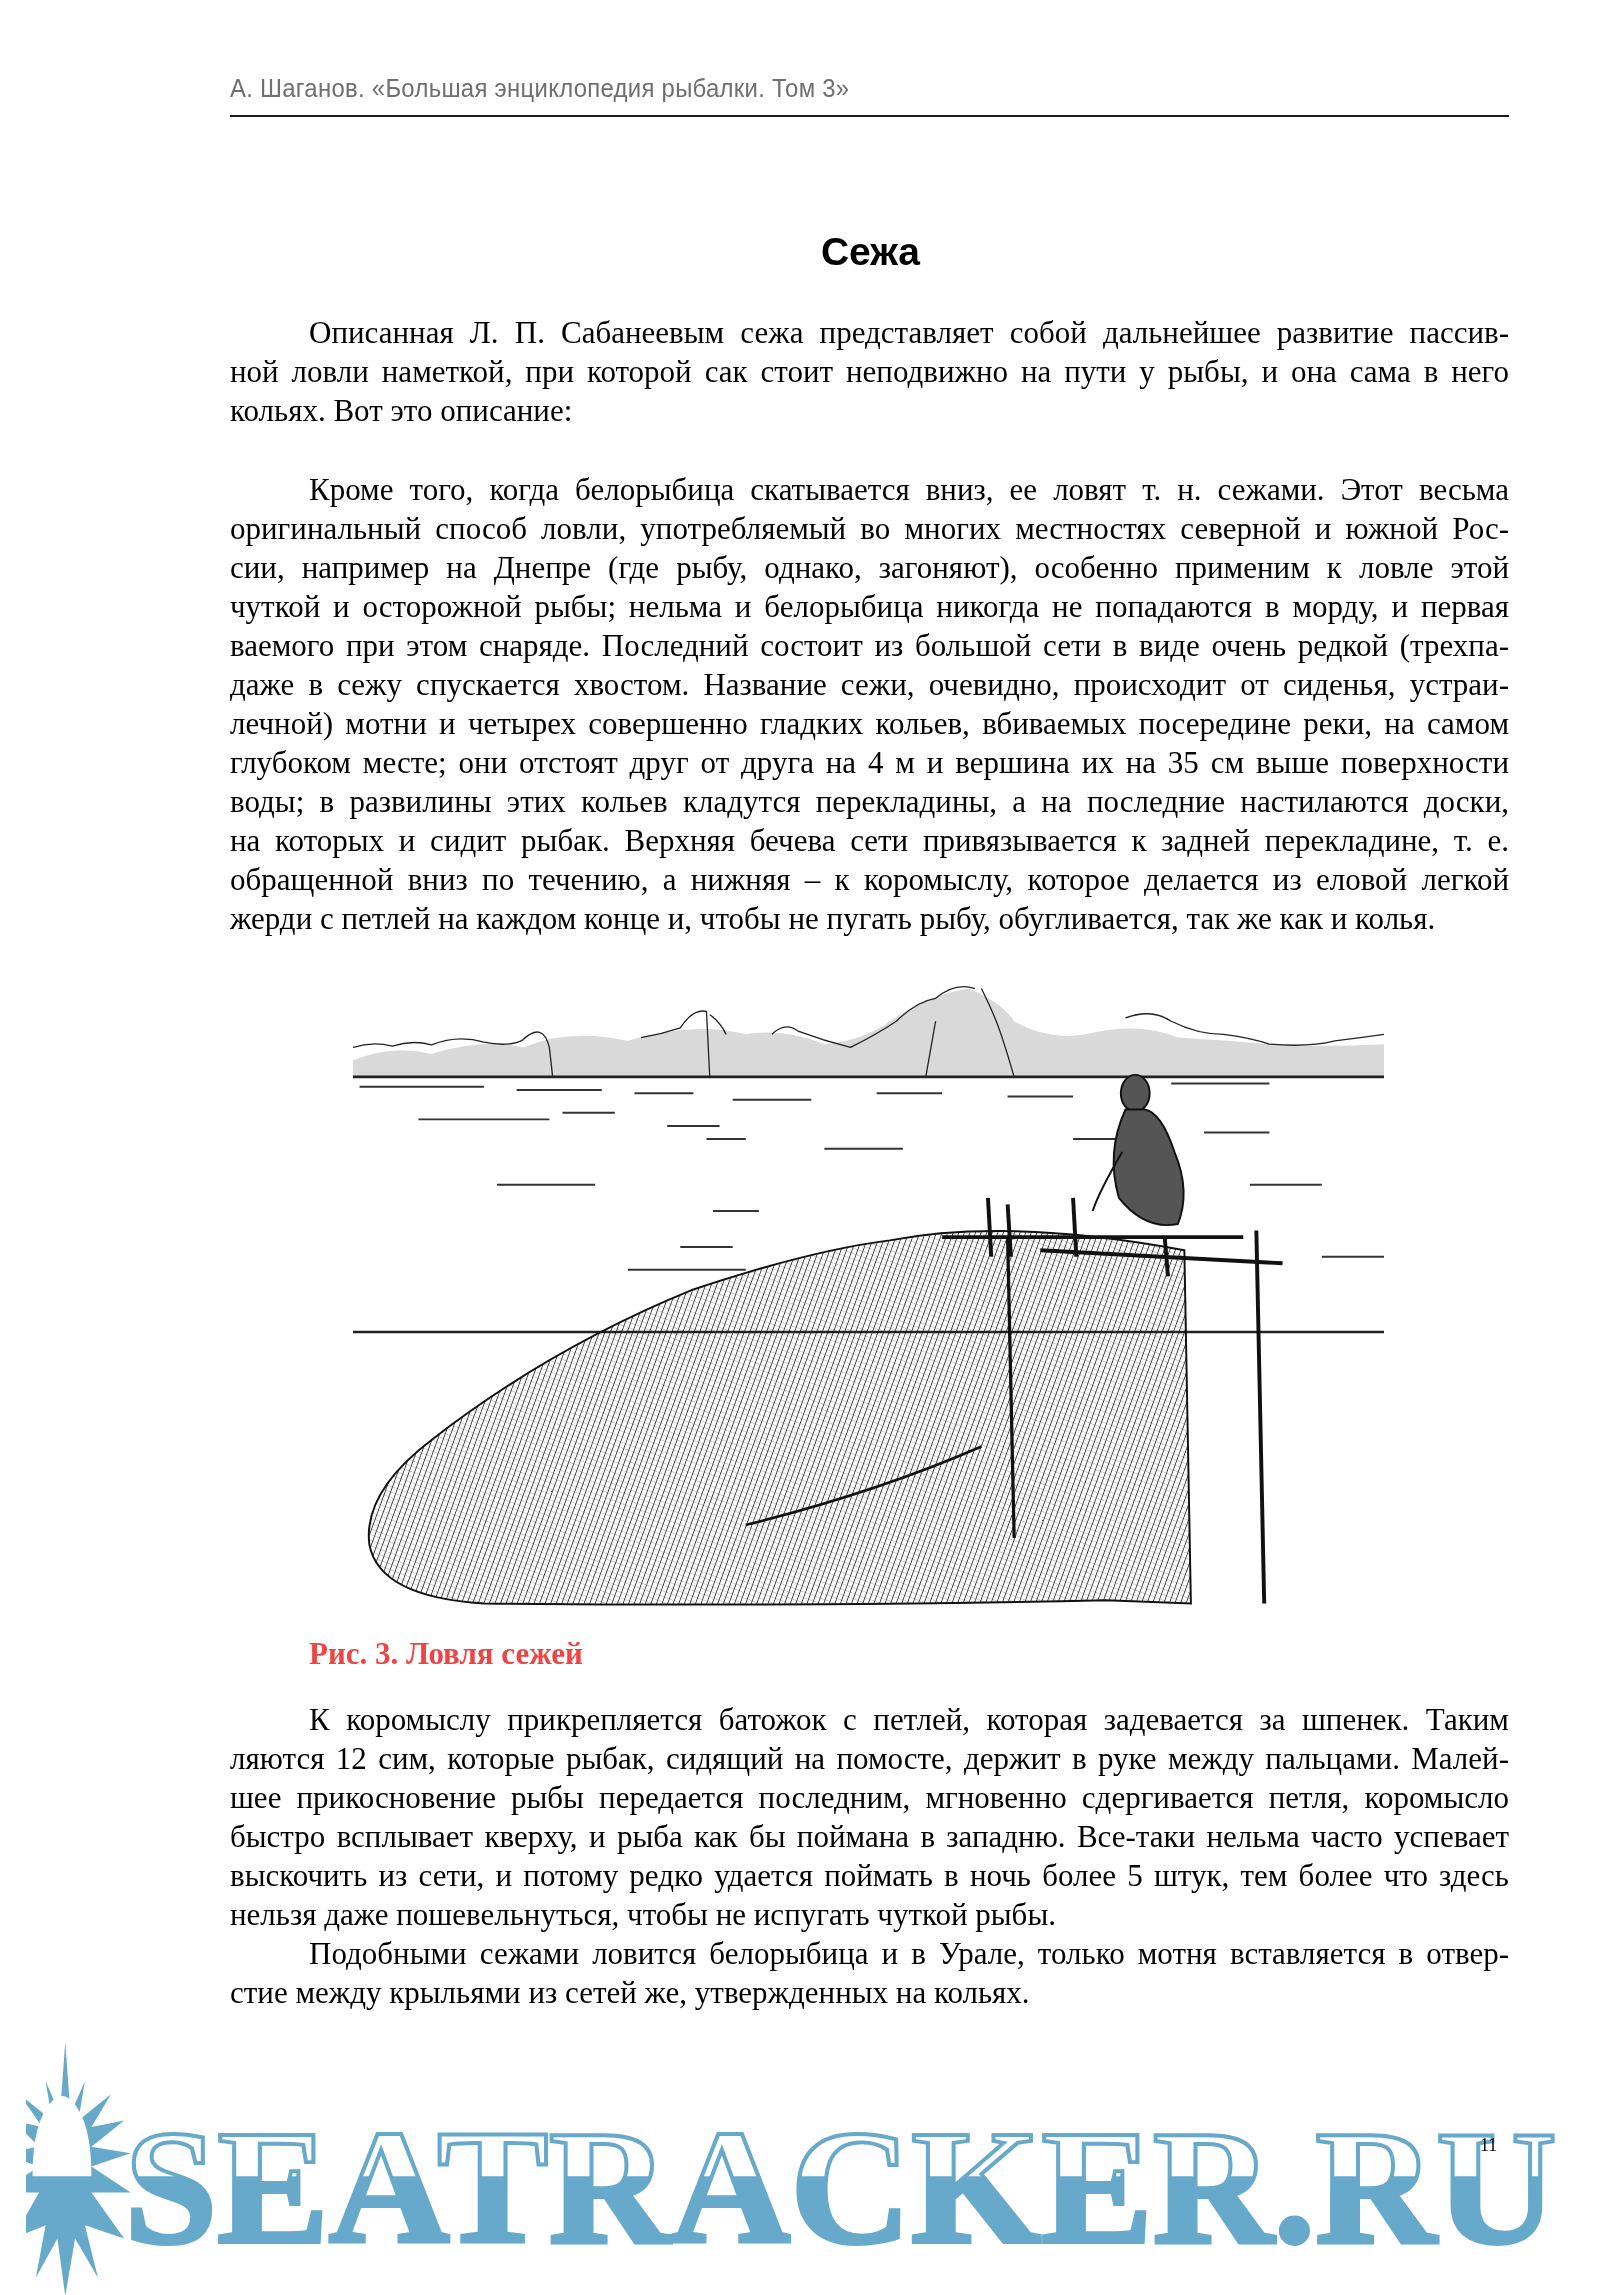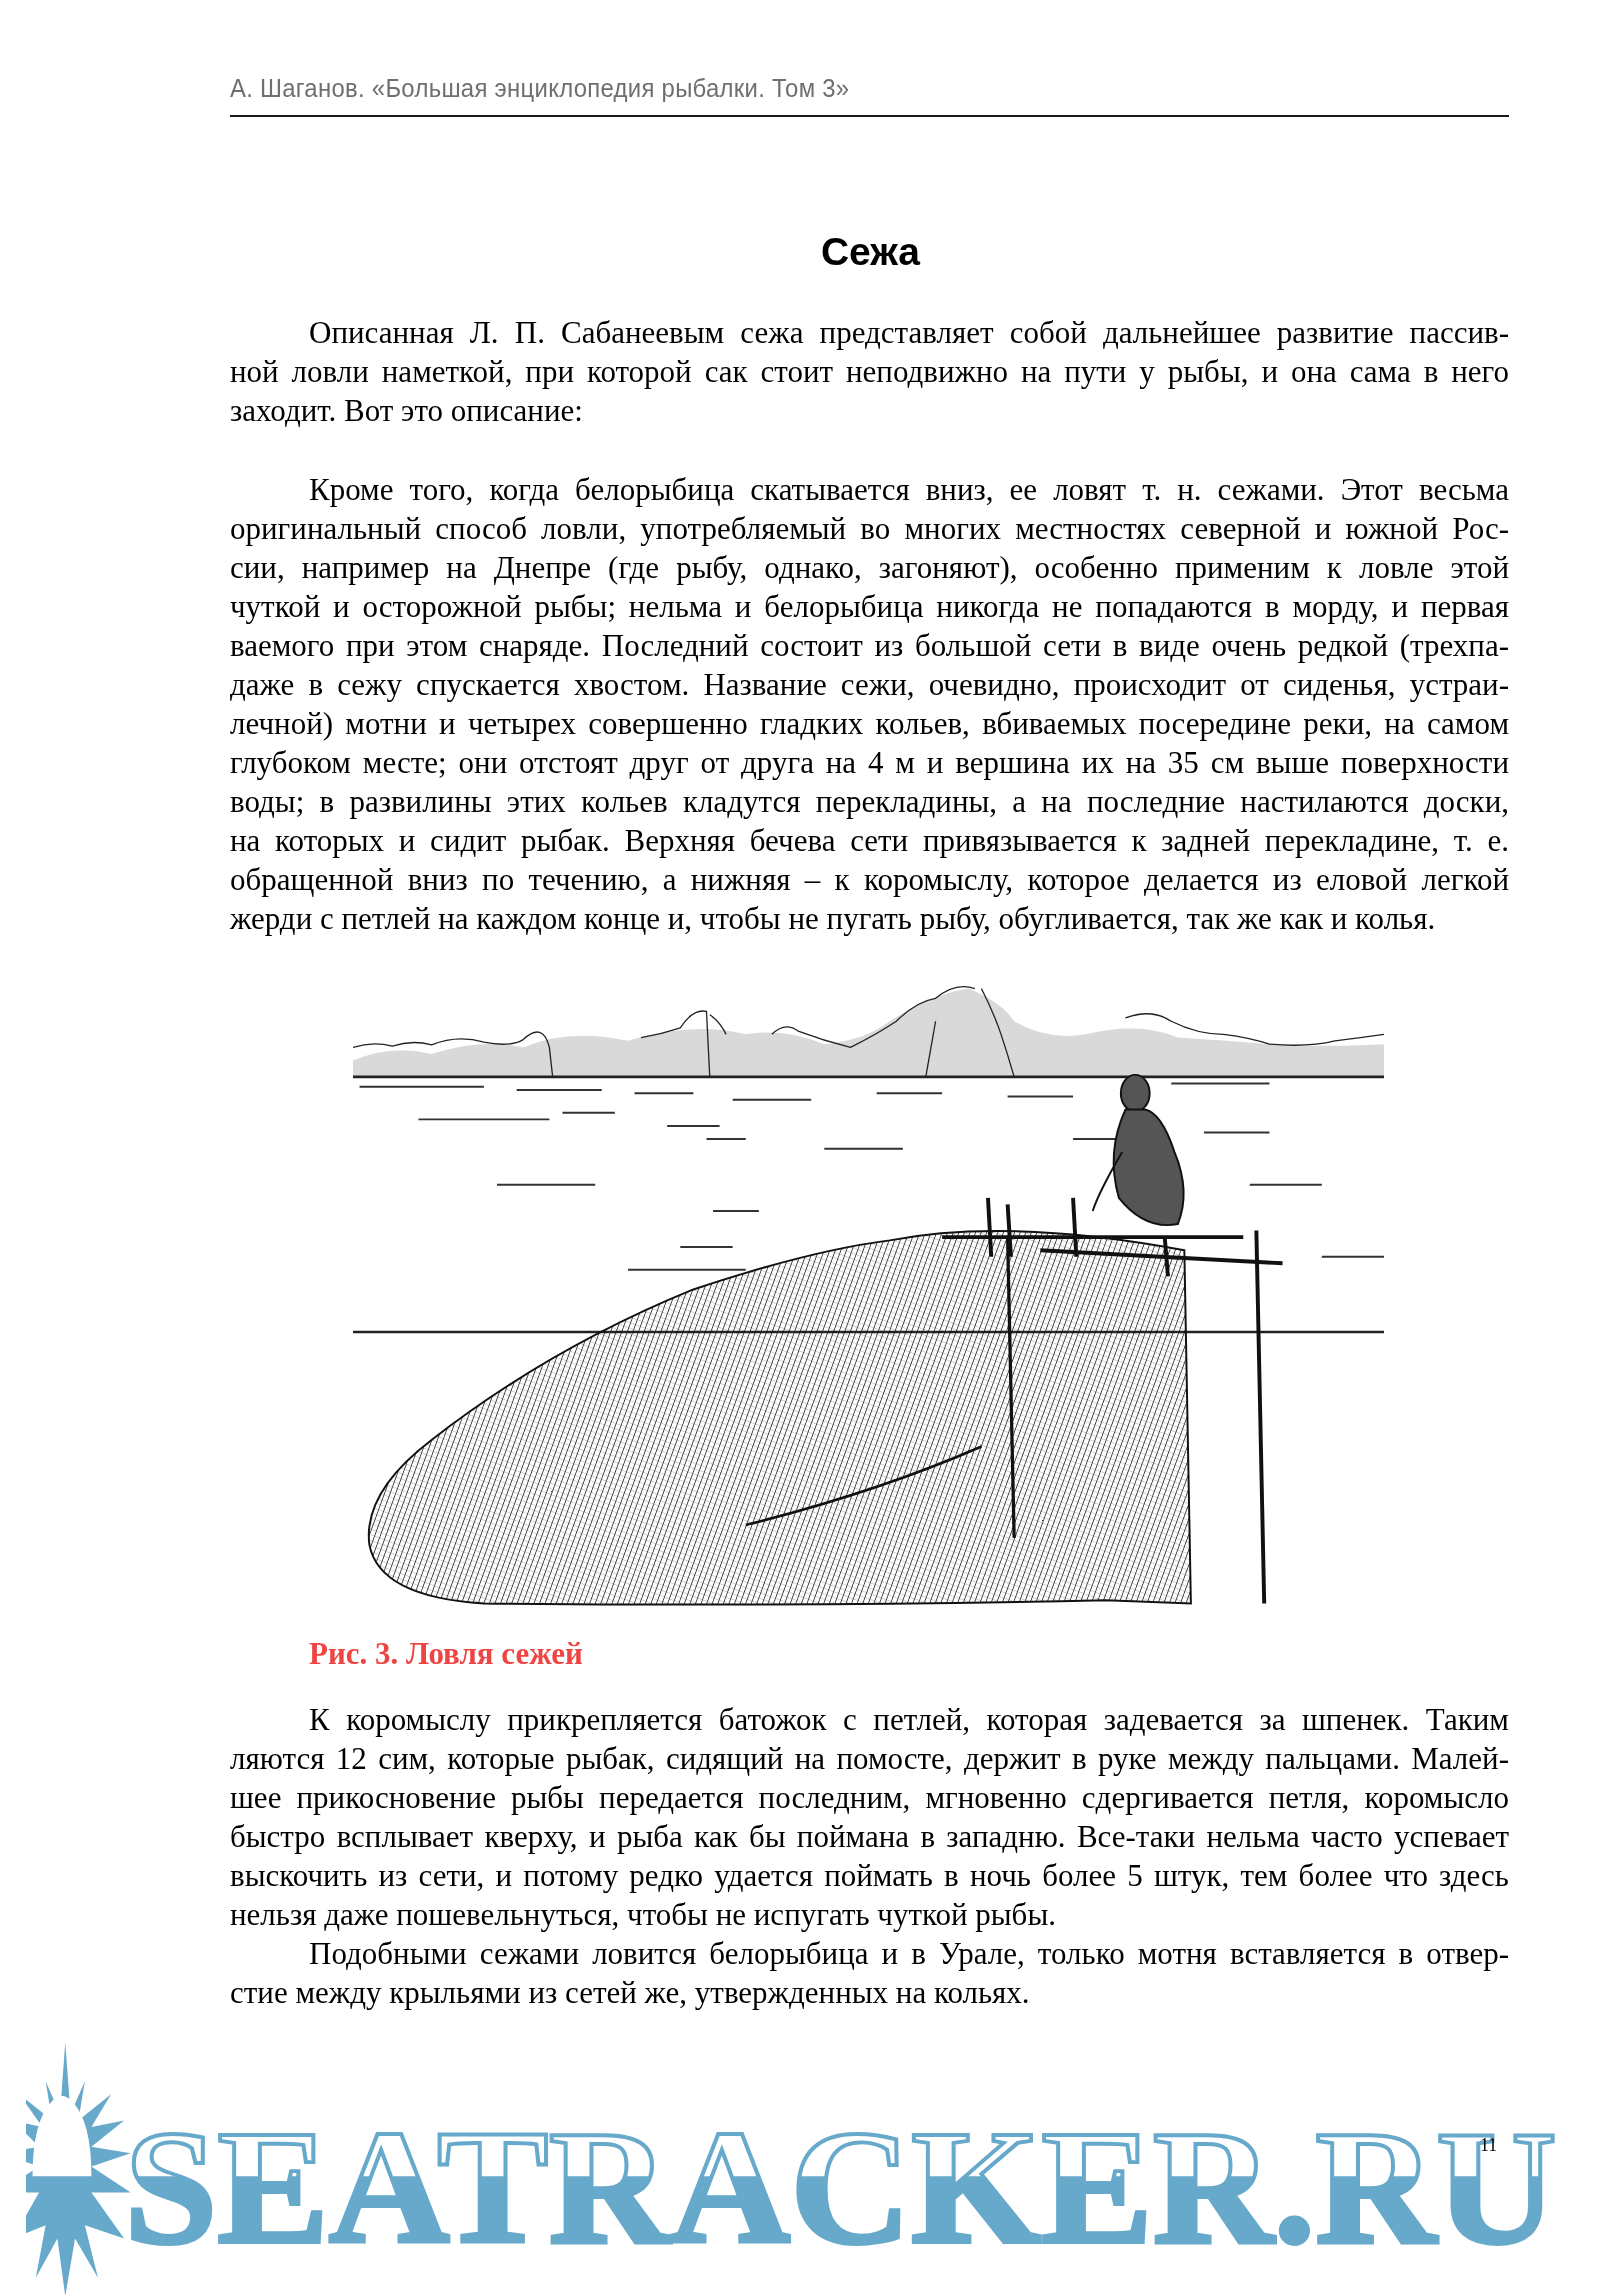--- a/index.html
+++ b/index.html
@@ -57,21 +57,21 @@
 <body>
 
 <div class="running-header">А.  Шаганов.  «Большая энциклопедия рыбалки. Том 3»</div>
 <div class="header-rule"></div>
 
 <div class="page-title">Сежа</div>
 
 <div class="body-text" id="para1">
   <span class="line indent">Описанная Л. П. Сабанеевым сежа представляет собой дальнейшее развитие пассив-</span>
   <span class="line">ной ловли наметкой, при которой сак стоит неподвижно на пути у рыбы, и она сама в него</span>
-  <span class="line last">заходит. Вот это описание:</span>
+  <span class="line last">кольях. Вот это описание:</span>
 </div>
 
 <div class="body-text" id="para2">
   <span class="line indent">Кроме того, когда белорыбица скатывается вниз, ее ловят т. н. сежами. Этот весьма</span>
   <span class="line">оригинальный способ ловли, употребляемый во многих местностях северной и южной Рос-</span>
   <span class="line">сии, например на Днепре (где рыбу, однако, загоняют), особенно применим к ловле этой</span>
   <span class="line">чуткой и осторожной рыбы; нельма и белорыбица никогда не попадаются в морду, и первая</span>
   <span class="line">ваемого при этом снаряде. Последний состоит из большой сети в виде очень редкой (трехпа-</span>
   <span class="line">даже в сежу спускается хвостом. Название сежи, очевидно, происходит от сиденья, устраи-</span>
   <span class="line">лечной) мотни и четырех совершенно гладких кольев, вбиваемых посередине реки, на самом</span>

